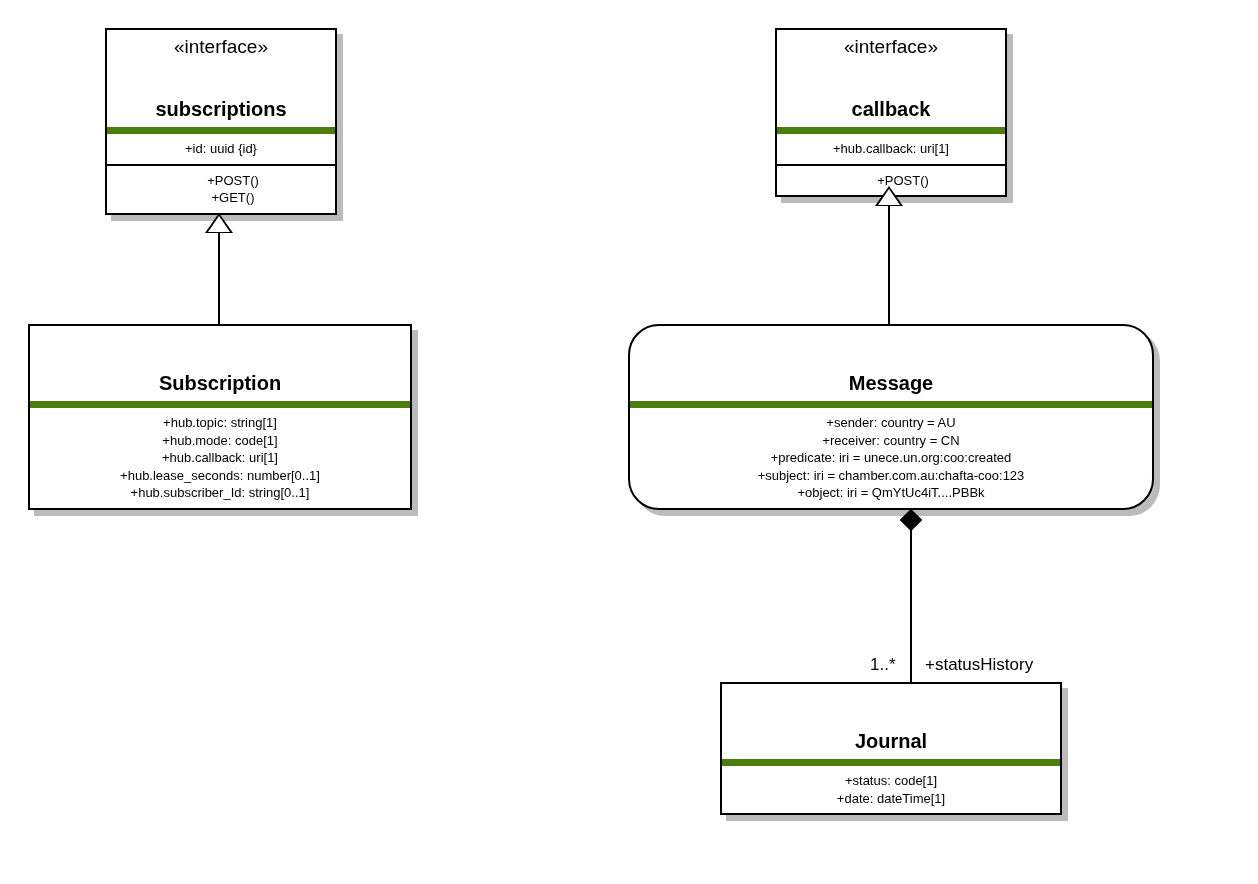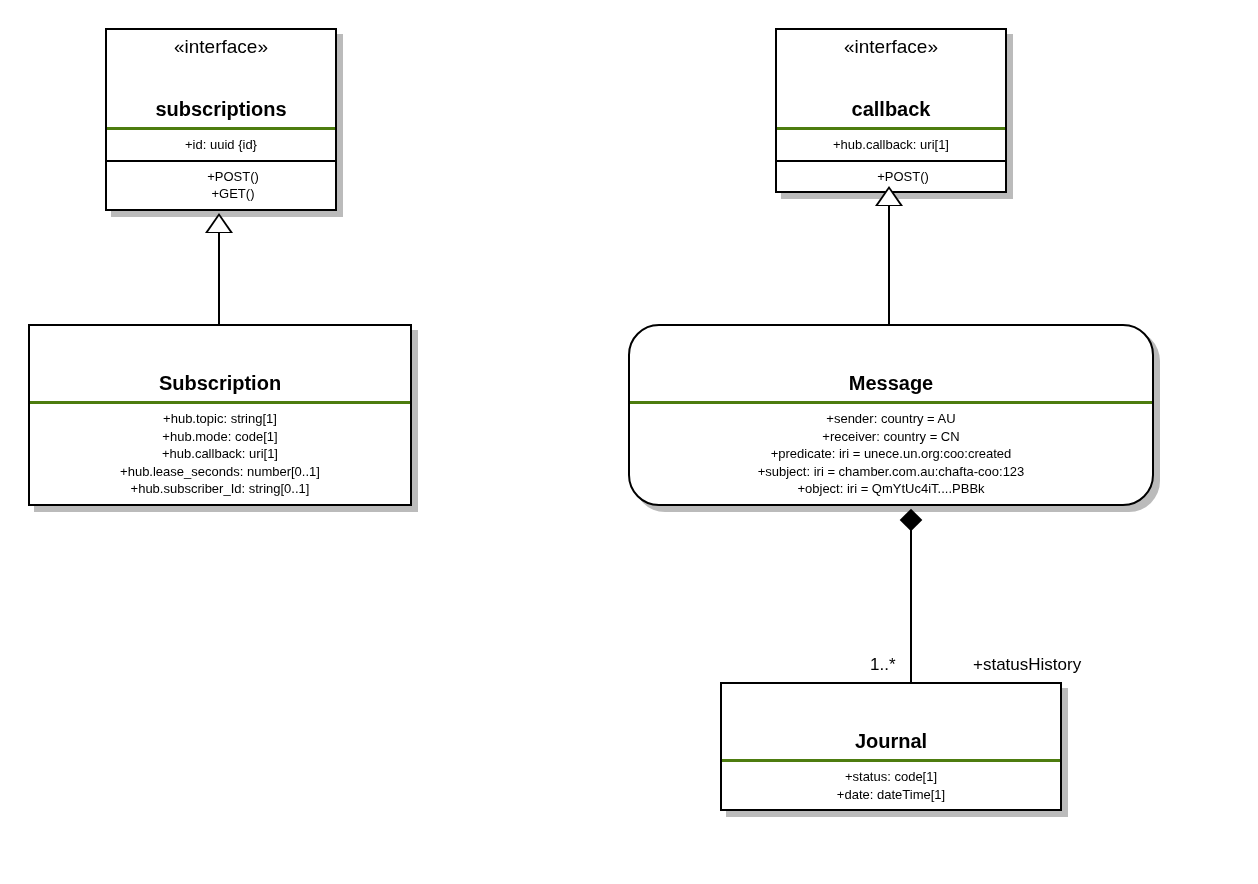--- a/index.html
+++ b/index.html
@@ -13,21 +13,21 @@
   }
   .uml-box {
     position: absolute;
     background: #fff;
     border: 2px solid #000;
     box-shadow: 6px 6px 0 #bbb;
   }
   .uml-title {
     text-align: center;
     padding: 6px 12px;
-    border-bottom: 3px solid #4d7c0f;
+    border-bottom: 7px solid #4d7c0f;
     font-size: 20px;
   }
   .uml-title .stereo {
     display: block;
     font-weight: normal;
     font-size: 19px;
   }
   .uml-title .name {
     display: block;
     font-weight: bold;
@@ -146,14 +146,14 @@
 </div>
 
 <div class="triangle-up" style="left:205px; top:213px;"></div>
 <div class="vline" style="left:218px; top:233px; height:91px;"></div>
 
 <div class="triangle-up" style="left:875px; top:186px;"></div>
 <div class="vline" style="left:888px; top:206px; height:118px;"></div>
 
 <div class="diamond" style="left:903px; top:512px;"></div>
 <div class="vline" style="left:910px; top:527px; height:155px;"></div>
-<div class="assoc-label" style="left:973px; top:655px;">+statusHistory</div>
+<div class="assoc-label" style="left:925px; top:655px;">+statusHistory</div>
 <div class="assoc-label" style="left:870px; top:655px;">1..*</div>
 
 </body></html>

